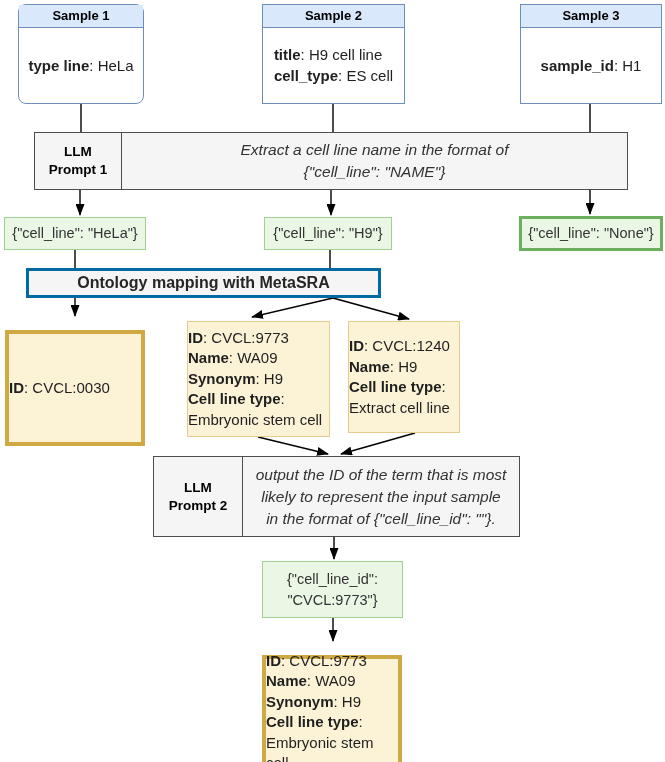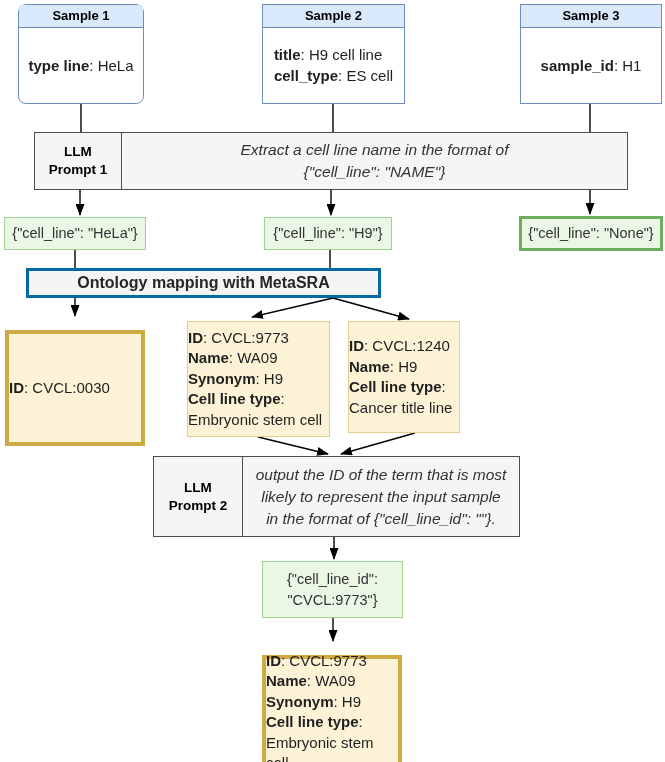--- a/index.html
+++ b/index.html
@@ -140,21 +140,21 @@
     <div><span class="b">Name</span><span>: WA09</span></div>
     <div><span class="b">Synonym</span><span>: H9</span></div>
     <div><span class="b">Cell line type</span><span>:</span></div>
     <div><span class="b"></span><span>Embryonic stem cell</span></div>
   </div>
 
   <div class="abs match" style="left:348px;top:321px;width:112px;height:112px;">
     <div><span class="b">ID</span><span>: CVCL:1240</span></div>
     <div><span class="b">Name</span><span>: H9</span></div>
     <div><span class="b">Cell line type</span><span>:</span></div>
-    <div><span class="b"></span><span>Cancer title line</span></div>
+    <div><span class="b"></span><span>Extract cell line</span></div>
   </div>
 
   <div class="abs proc" style="left:153px;top:456px;width:367px;height:81px;">
     <div class="proc-label" style="width:88px;">LLM
 Prompt 2</div>
     <div class="proc-text">output the ID of the term that is most
 likely to represent the input sample
 in the format of {"cell_line_id": ""}.</div>
   </div>
 

